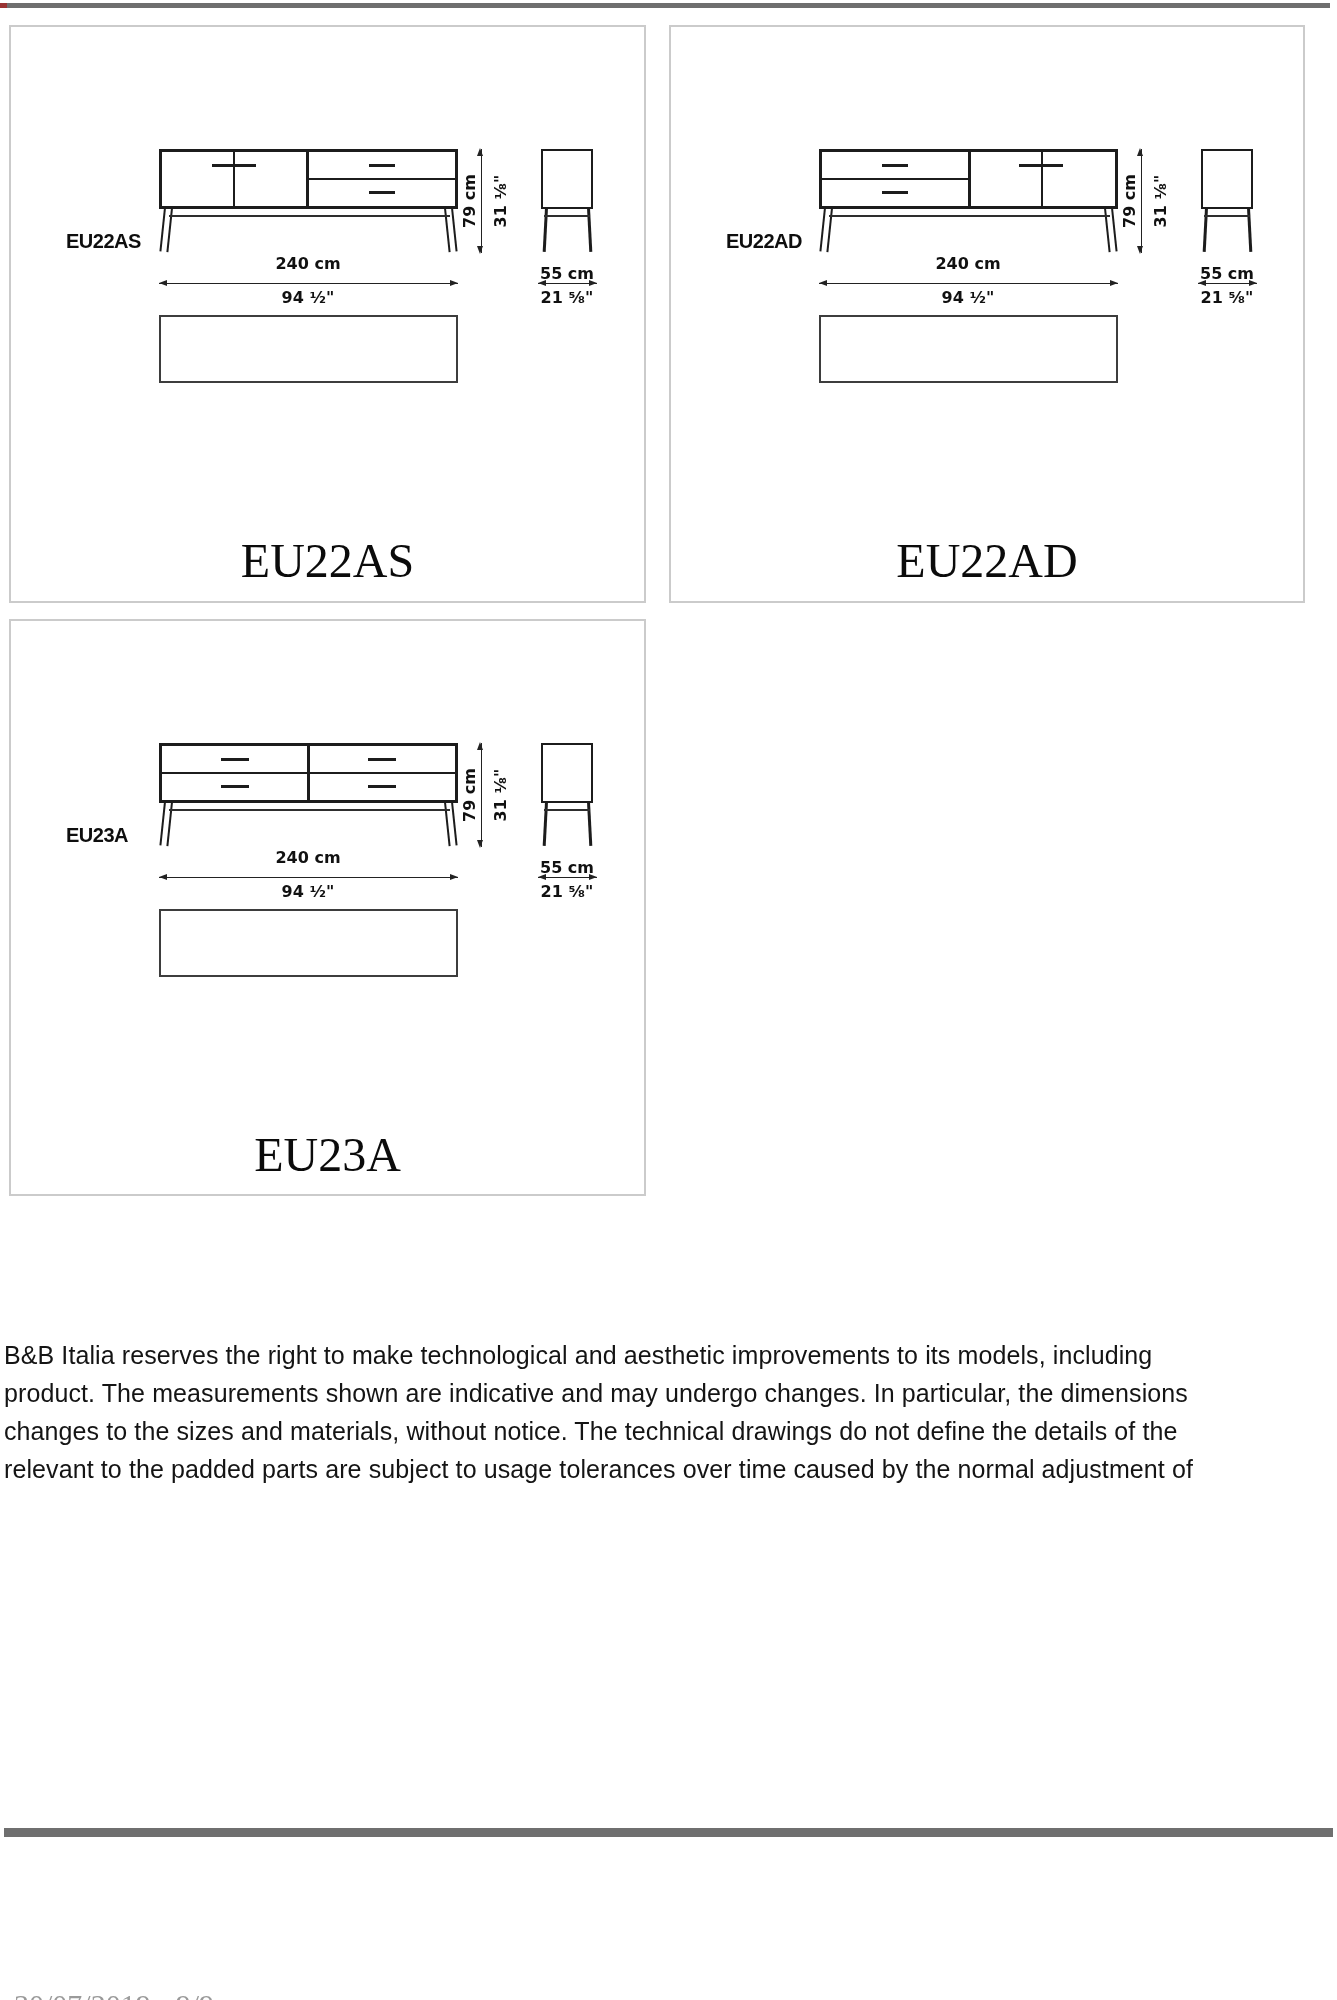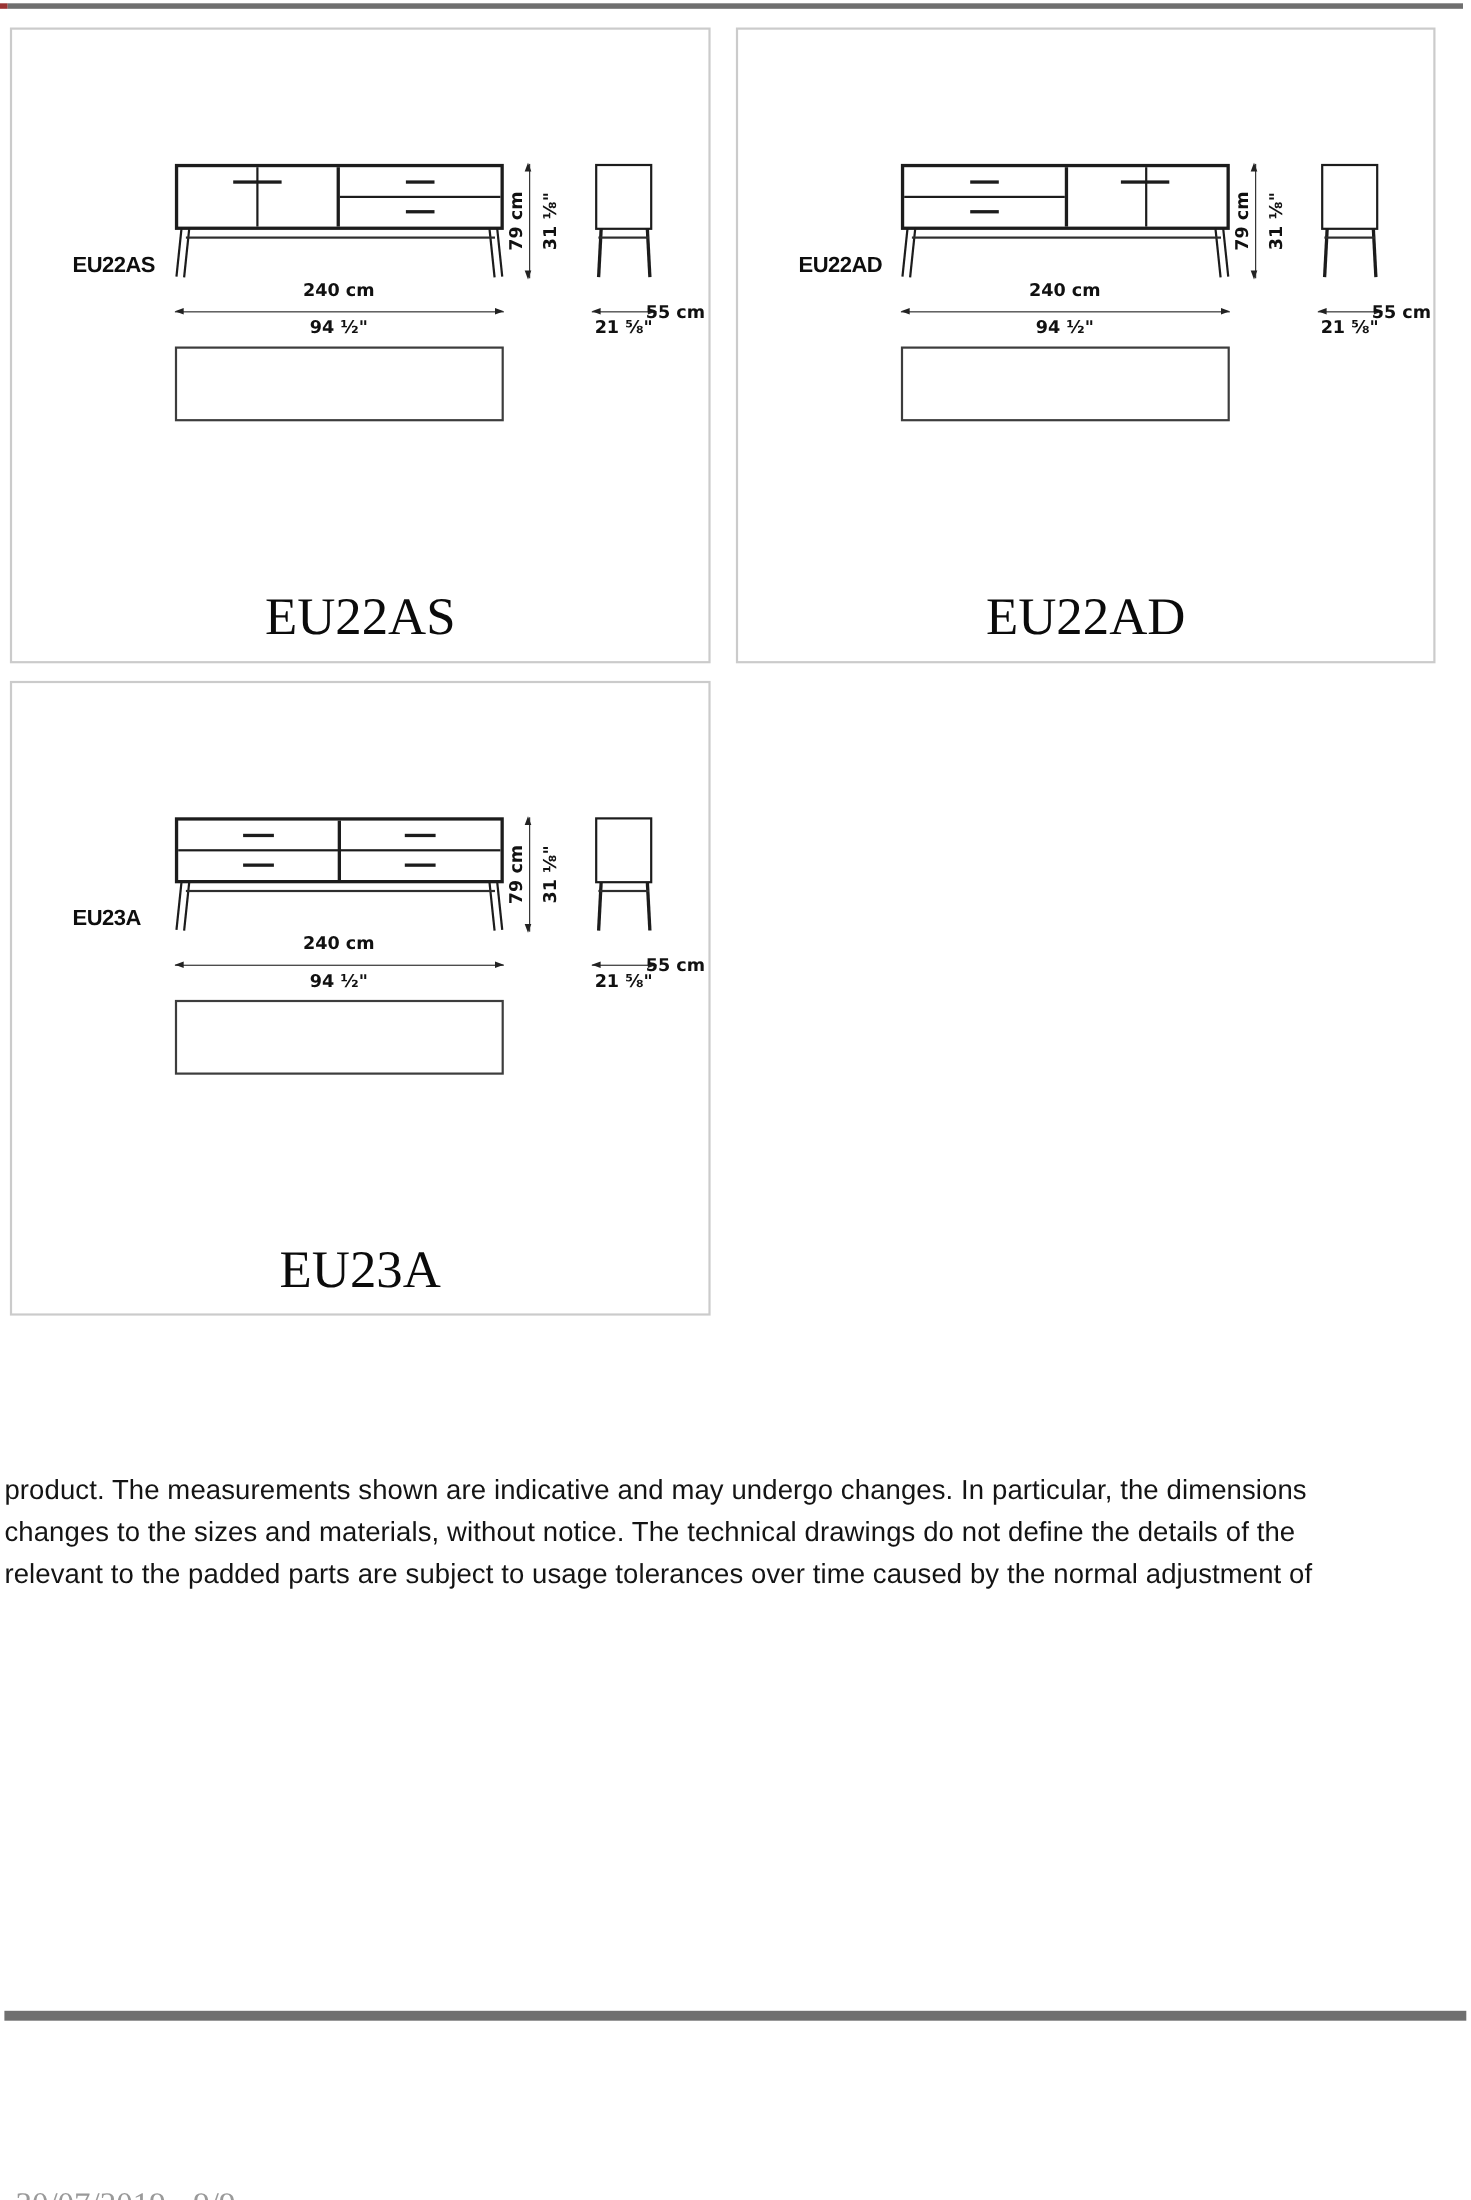--- a/index.html
+++ b/index.html
@@ -62,21 +62,21 @@
     border-left:3.5px solid transparent;border-right:3.5px solid transparent;border-bottom:8px solid #222;}
   .vdim::after{content:"";position:absolute;bottom:-1px;left:-4.75px;
     border-left:3.5px solid transparent;border-right:3.5px solid transparent;border-top:8px solid #222;}
 
   
   .dim,.vtext{position:absolute;font-weight:bold;font-size:16px;color:#111;
     font-family:"DejaVu Sans", sans-serif;white-space:nowrap;}
   .dim{transform:translateX(-50%);}
   .dim.cm-front{left:297px;top:227px;}
   .dim.in-front{left:297px;top:261px;}
-  .dim.cm-side{left:556px;top:247px;margin-left:47px;}
+  .dim.cm-side{left:556px;top:237px;}
   .dim.in-side{left:556px;top:261px;}
   .vtext{transform:translate(-50%,-50%) rotate(-90deg);}
   .vtext.cm{left:458px;top:174px;}
   .vtext.in{left:489px;top:174px;}
 
   
   .plan{position:absolute;left:148px;top:288px;width:299px;height:68px;
         border:2px solid #3d3d3d;box-sizing:border-box;background:#fff;}
 
   
@@ -204,20 +204,21 @@
 
   <div class="hdim side"></div>
   <div class="dim cm-side">55 cm</div>
   <div class="dim in-side">21 ⁵⁄₈"</div>
 
   <div class="plan"></div>
   <div class="panel-title">EU23A</div>
 </section>
 
 <div class="disclaimer">
+  <div>B&amp;B Italia reserves the right to make technological and aesthetic improvements to its models, including</div>
   <div>product. The measurements shown are indicative and may undergo changes. In particular, the dimensions</div>
   <div>changes to the sizes and materials, without notice. The technical drawings do not define the details of the</div>
   <div>relevant to the padded parts are subject to usage tolerances over time caused by the normal adjustment of</div>
 </div>
 
 <div class="bottombar"></div>
 
 <div class="footer-date">30/07/2019 - 9/9</div>
 
 </body></html>

